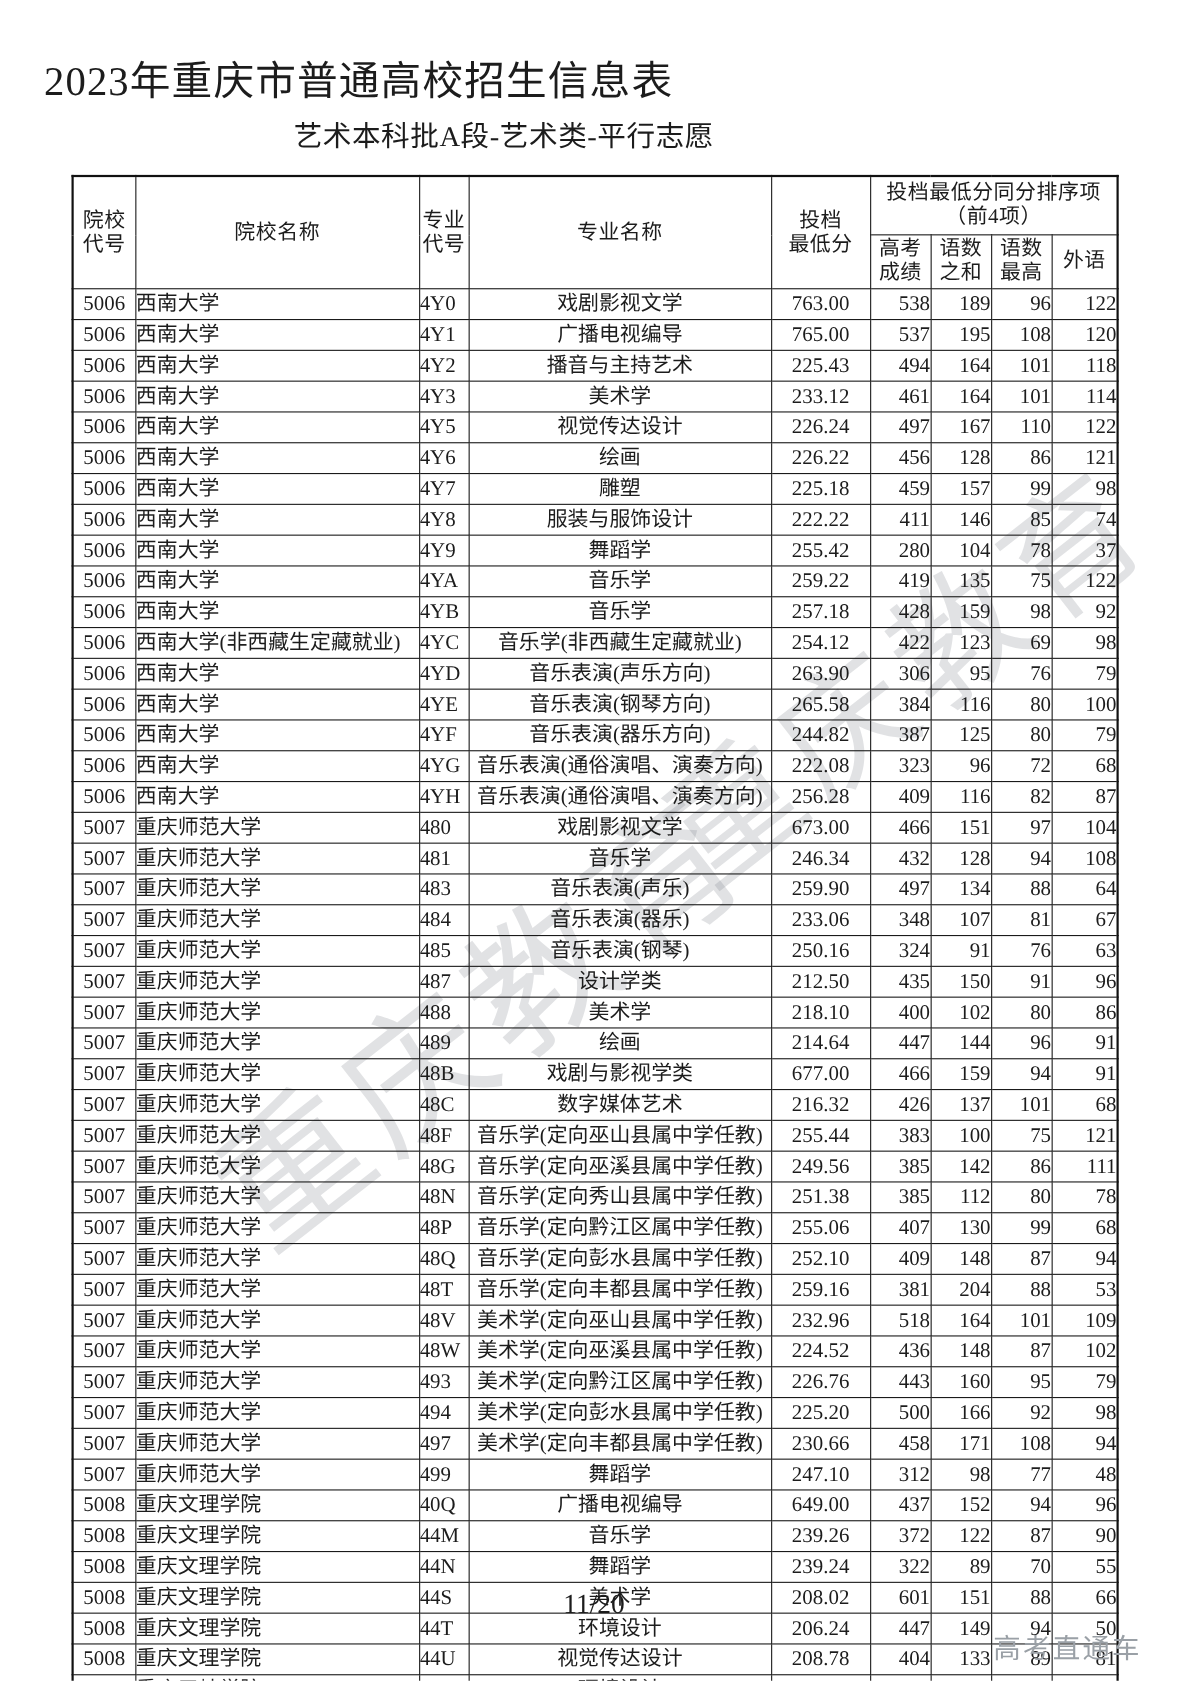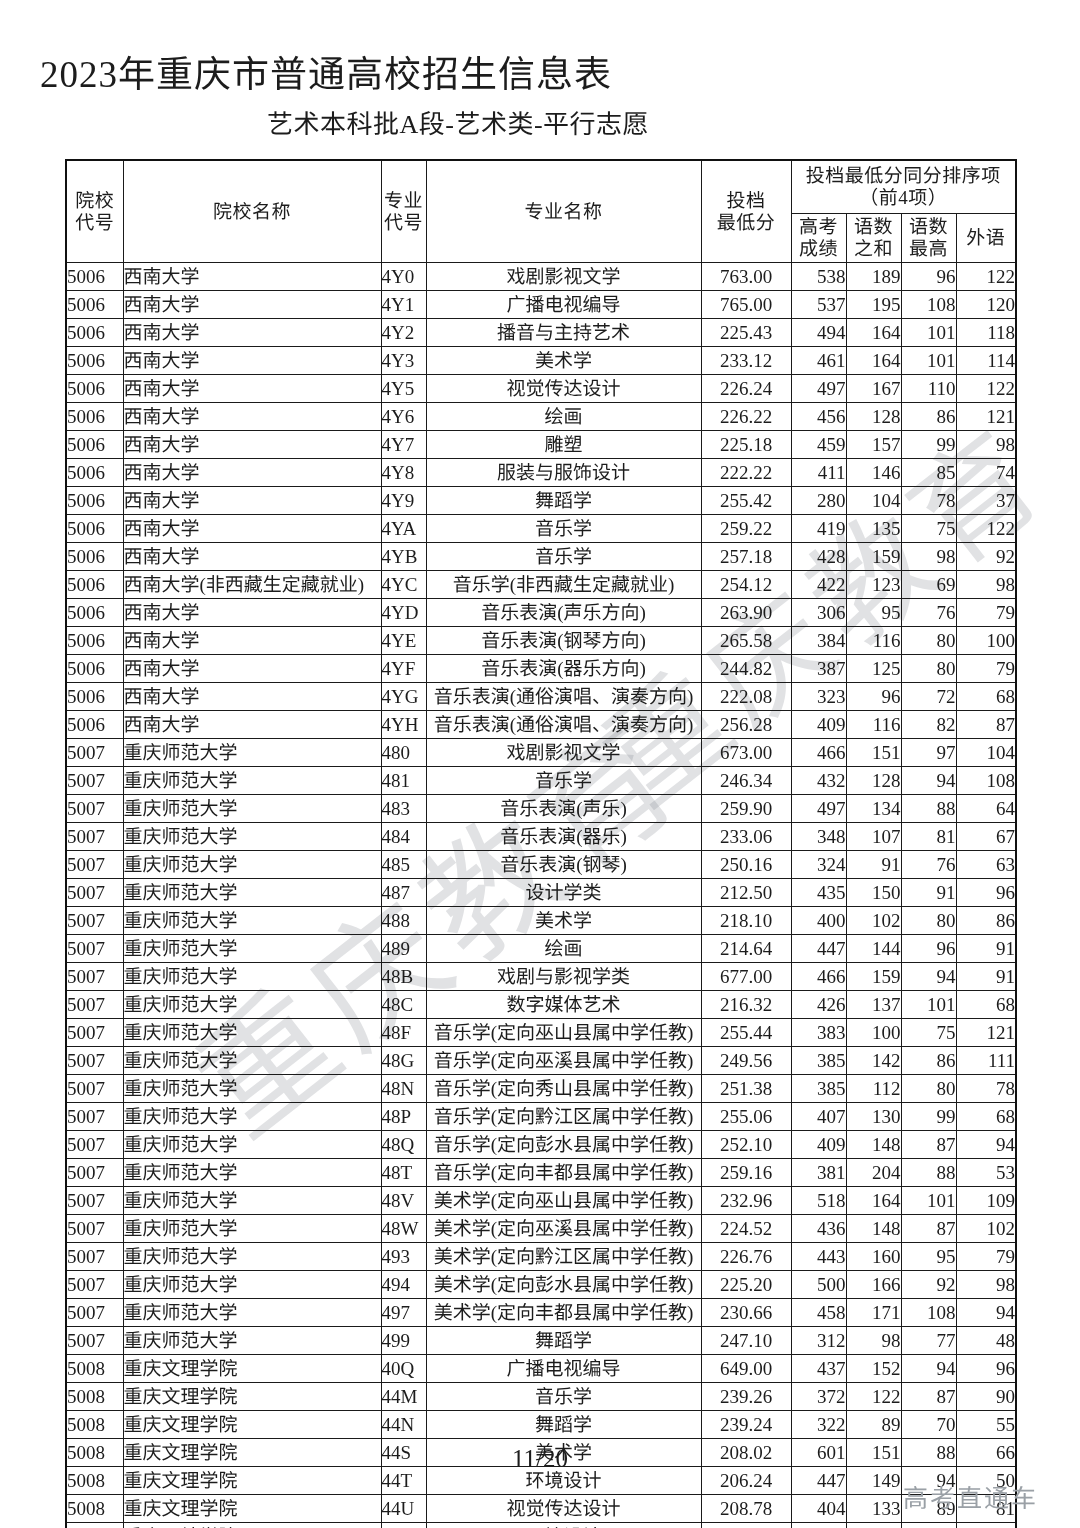--- a/index.html
+++ b/index.html
@@ -110,21 +110,21 @@
     font-size: 19px;
     letter-spacing: 0.5px;
     margin-left: 47px;
   }
   .hdr-tall { height: 100px; }
   .hdr-group { height: 52px; font-size: 19px; }
   .hdr-sub { height: 48px; font-size: 18px; }
   .hdr-two-line { line-height: 1.22; }
 
   tbody td { height: 27px; }
-  .c-code      { width: 57px;  font-size: 19px; padding-left:2px; }
+  .c-code      { width: 57px;  text-align: center; font-size: 19px; padding-left:2px; }
   .c-school    { width: 258px; text-align: left;  padding-left: 7px; font-size: 19px; }
   .c-majcode   { width: 45px;  text-align: left;  padding-left: 5px; font-size: 19px; margin-top: 24px; }
   .c-major     { width: 275px; text-align: center;  padding-left: 7px; font-size: 19px; }
   .c-score     { width: 90px;  text-align: center; font-size: 19px; }
   .c-n1, .c-n2, .c-n3 { width: 55px; text-align: right; padding-right: 6px; font-size: 19px; }
   .c-n4        { width: 60px;  text-align: right; padding-right: 7px; font-size: 19px; }
 
   .clip { position: relative; }
   .clip > span {
     display: block;

